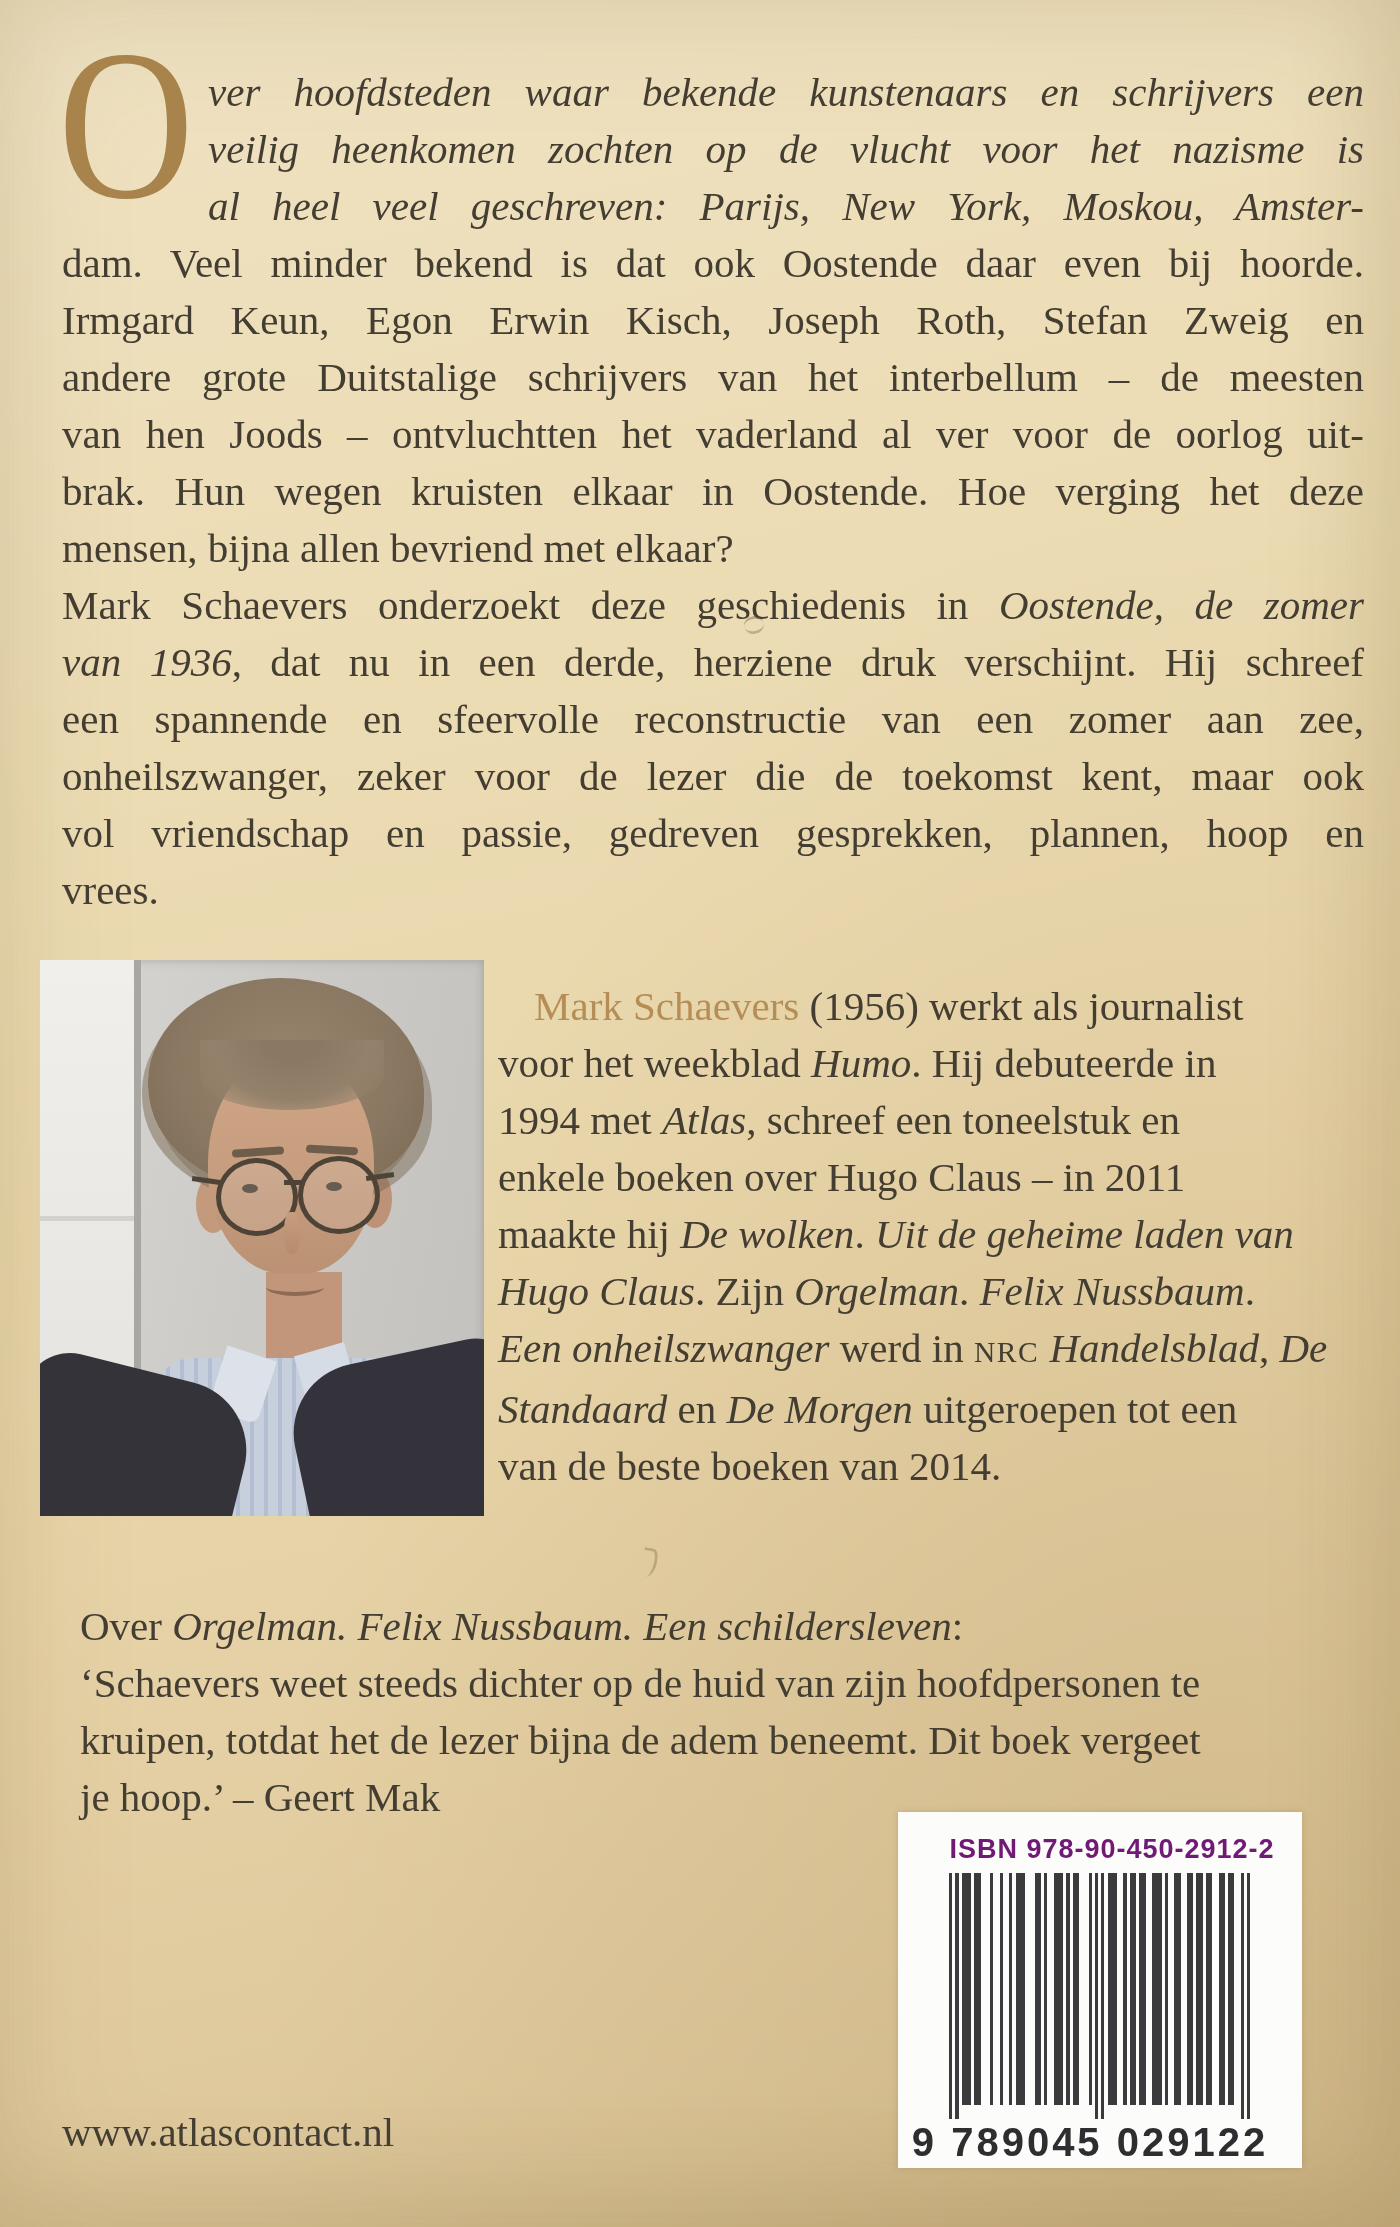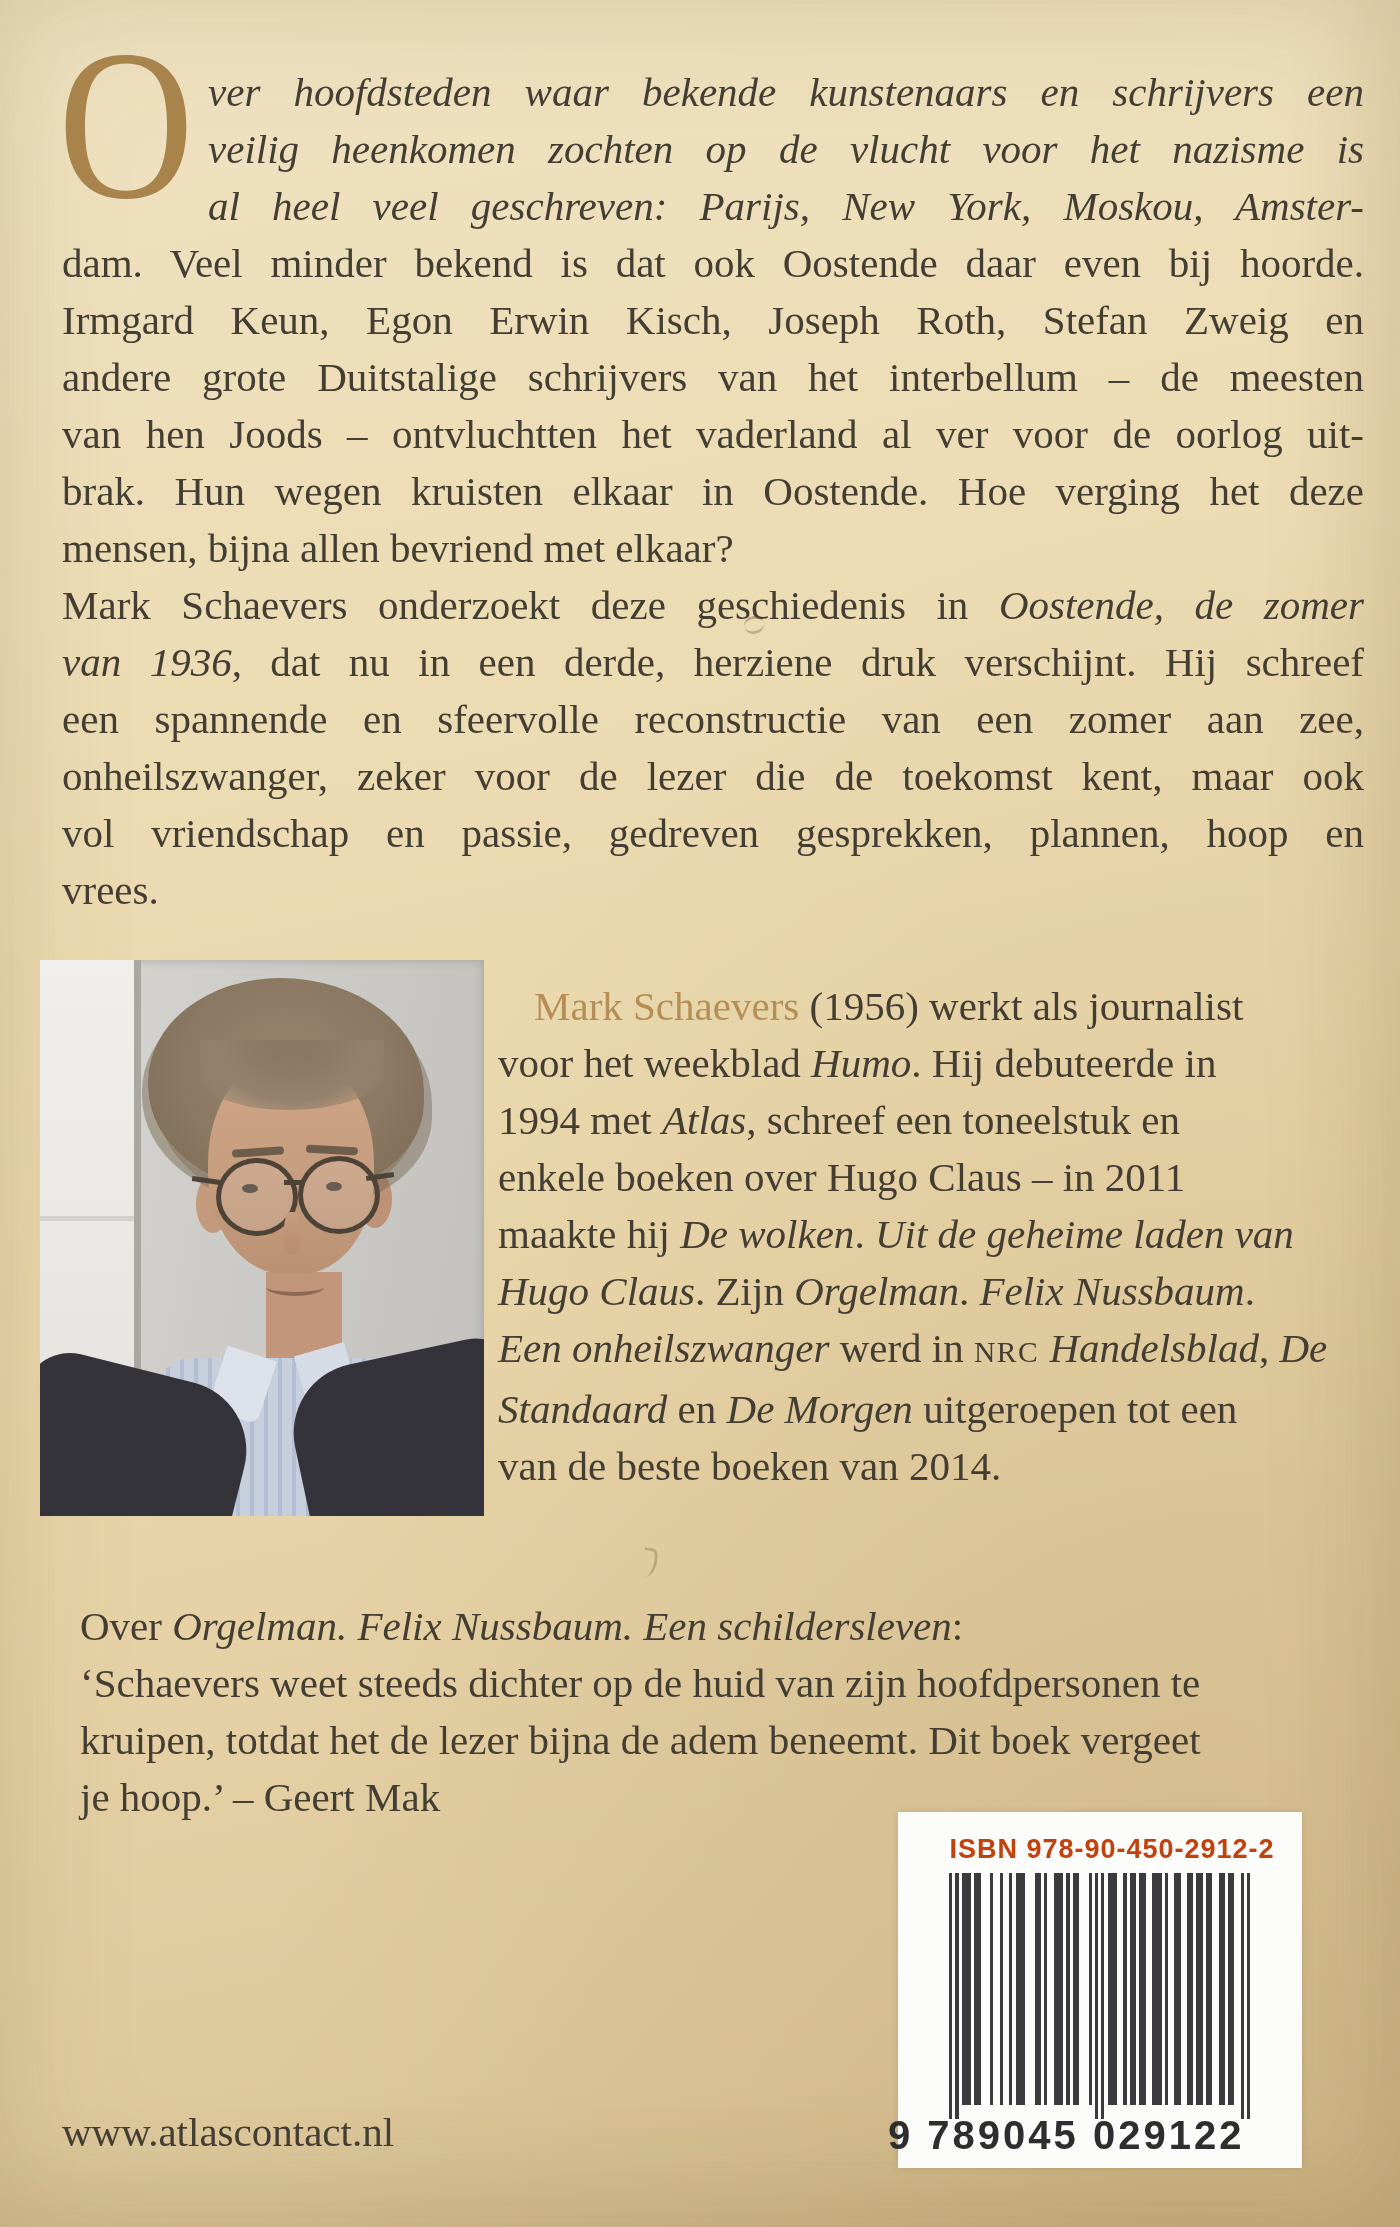--- a/index.html
+++ b/index.html
@@ -91,34 +91,34 @@
 
   
   .barcode-box{
     left:898px;top:1812px;width:404px;height:356px;
     background:#fcfcfb;
     box-shadow:0 0 6px rgba(120,95,50,.25);
   }
   .isbn{
     margin-top:22px;text-align:center;
     font:700 27px "Liberation Sans","DejaVu Sans",sans-serif;
-    color:#c2410c;letter-spacing:1px;padding-left:24px;
+    color:#701a75;letter-spacing:1px;padding-left:24px;
   }
   .bars{
     width:302px;height:232px;
     margin:8px auto 0;
     display:flex;align-items:flex-start;
   }
   .bars .bar{flex:1;height:100%;background:#3b3b3d;}
   .bars .bar.guard{height:246px;}
   .bars .gap{flex:1;}
   .digits{
     position:relative;
-    margin-top:8px;
-    text-align:left;
+    margin-top:15px;
+    text-align:center;
     transform:translateX(-10px);
     font:600 40px "Liberation Sans","DejaVu Sans",sans-serif;
     color:#2e2e30;letter-spacing:3px;
   }
 
   
   .artifact-a{left:744px;top:616px;width:20px;height:12px;
     border-top:3px solid rgba(110,92,62,.40);border-bottom:3px solid rgba(110,92,62,.35);
     transform:rotate(-10deg);border-radius:50%;}
   .artifact-b{left:642px;top:1548px;width:12px;height:26px;

